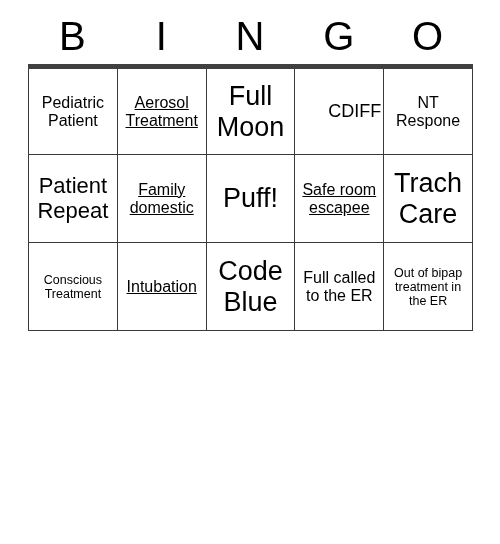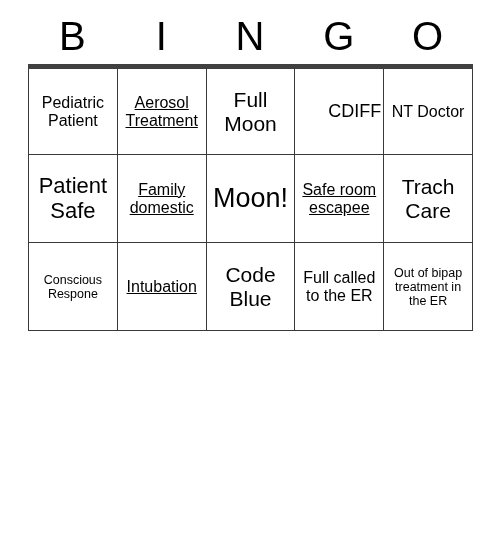--- a/index.html
+++ b/index.html
@@ -69,21 +69,21 @@
     word-wrap: break-word;
     color: #000;
   }
 
   
   .fs-xs   { font-size: 12.5px; }
   .fs-sm   { font-size: 16px; text-decoration: underline; }
   .fs-md   { font-size: 16px; }
   .fs-lg   { font-size: 18px; text-align: right; }
   .fs-xl   { font-size: 22px; }
-  .fs-xxl  { font-size: 21px; }
+  .fs-xxl  { font-size: 27px; }
   .fs-free { font-size: 27px; }
 </style>
 </head>
 <body>
 
 <div id="bingo-card">
 
   <div id="header-row">
     <div class="header-letter">B</div>
     <div class="header-letter">I</div>
@@ -101,43 +101,43 @@
         <td>
             <span class="cell-text fs-sm">Aerosol Treatment</span>
           </td>
         <td>
             <span class="cell-text fs-xxl">Full Moon</span>
           </td>
         <td>
             <span class="cell-text fs-lg">CDIFF</span>
           </td>
         <td>
-            <span class="cell-text fs-md">NT Doctor</span>
+            <span class="cell-text fs-md">NT Respone</span>
           </td>
       </tr>
       <tr>
         <td>
-            <span class="cell-text fs-xl">Patient Safe</span>
+            <span class="cell-text fs-xl">Patient Repeat</span>
           </td>
         <td>
             <span class="cell-text fs-sm">Family domestic</span>
           </td>
         <td>
-            <span class="cell-text fs-free">Moon!</span>
+            <span class="cell-text fs-free">Puff!</span>
           </td>
         <td>
             <span class="cell-text fs-sm">Safe room escapee</span>
           </td>
         <td>
             <span class="cell-text fs-xxl">Trach Care</span>
           </td>
       </tr>
       <tr>
         <td>
-            <span class="cell-text fs-xs">Conscious Respone</span>
+            <span class="cell-text fs-xs">Conscious Treatment</span>
           </td>
         <td>
             <span class="cell-text fs-sm">Intubation</span>
           </td>
         <td>
             <span class="cell-text fs-xxl">Code Blue</span>
           </td>
         <td>
             <span class="cell-text fs-md">Full called to the ER</span>
           </td>

